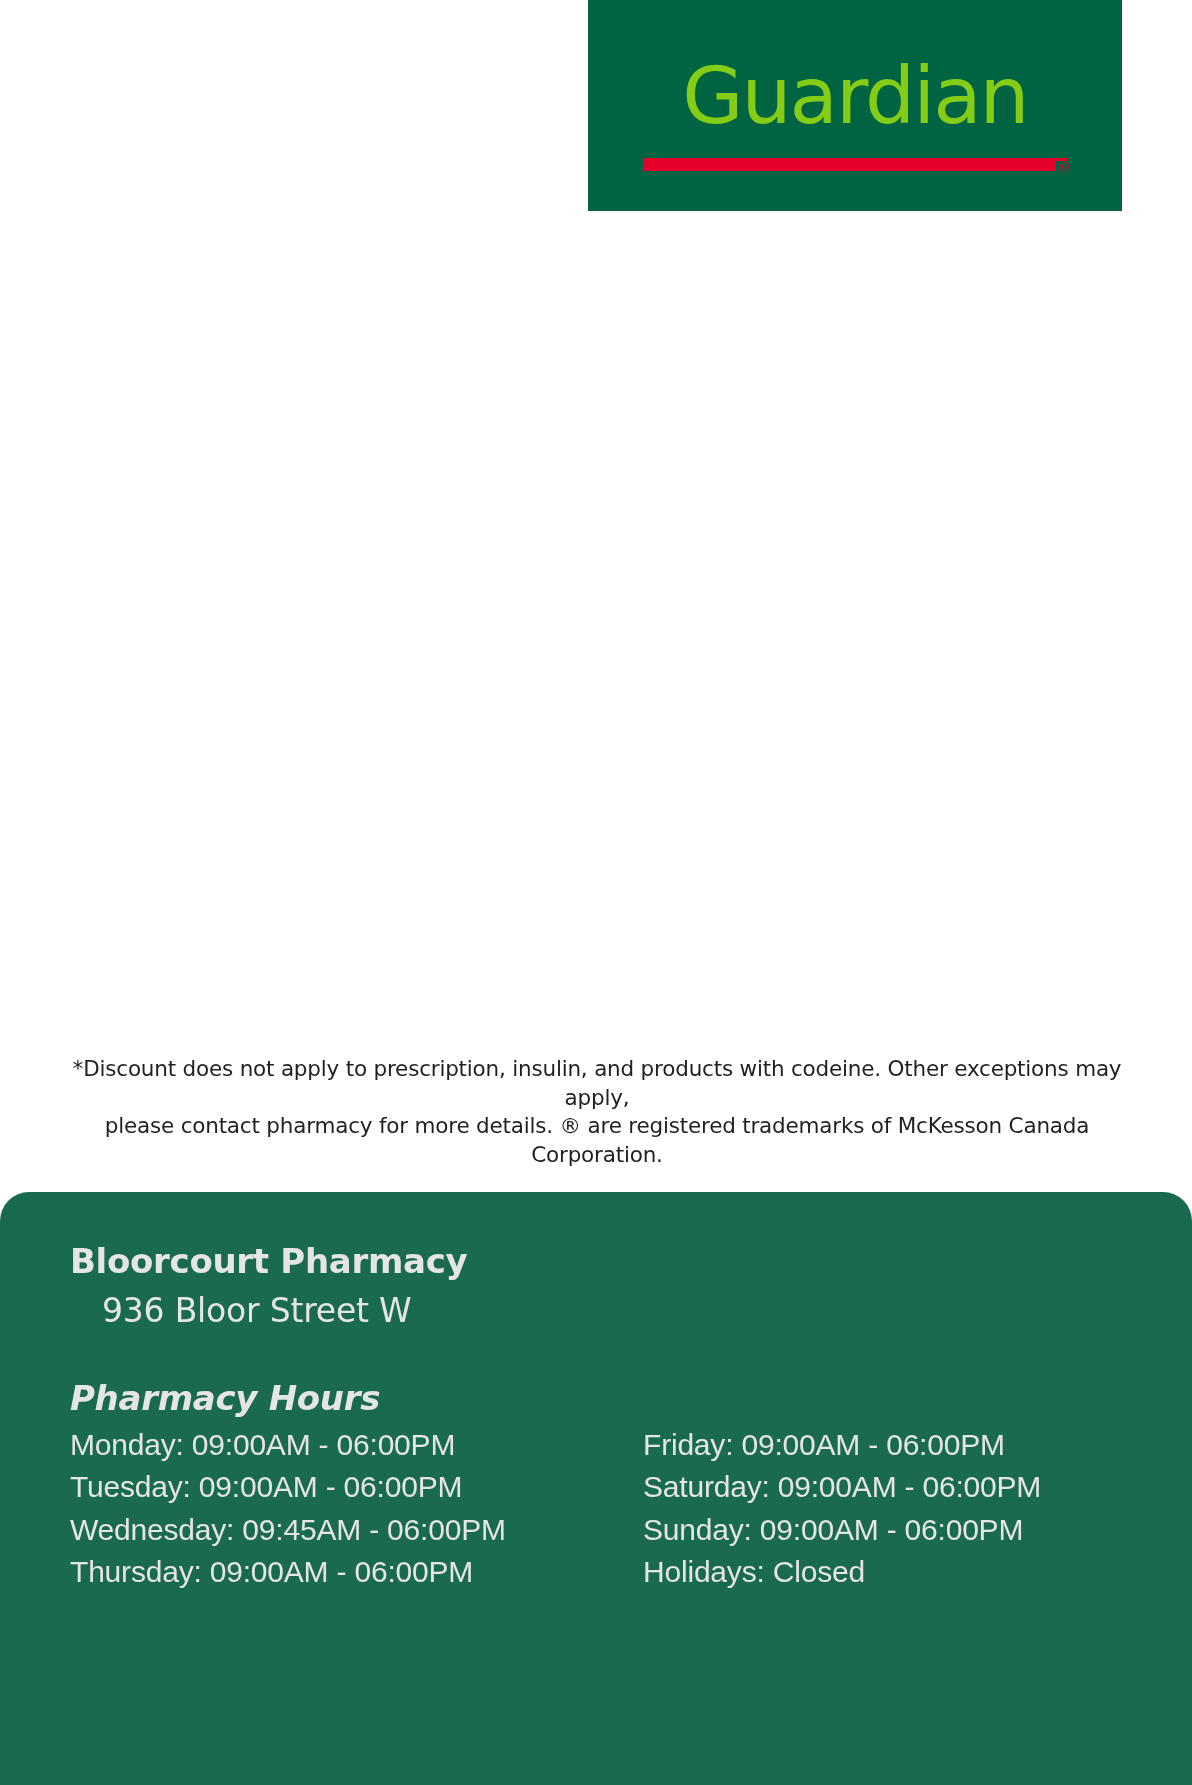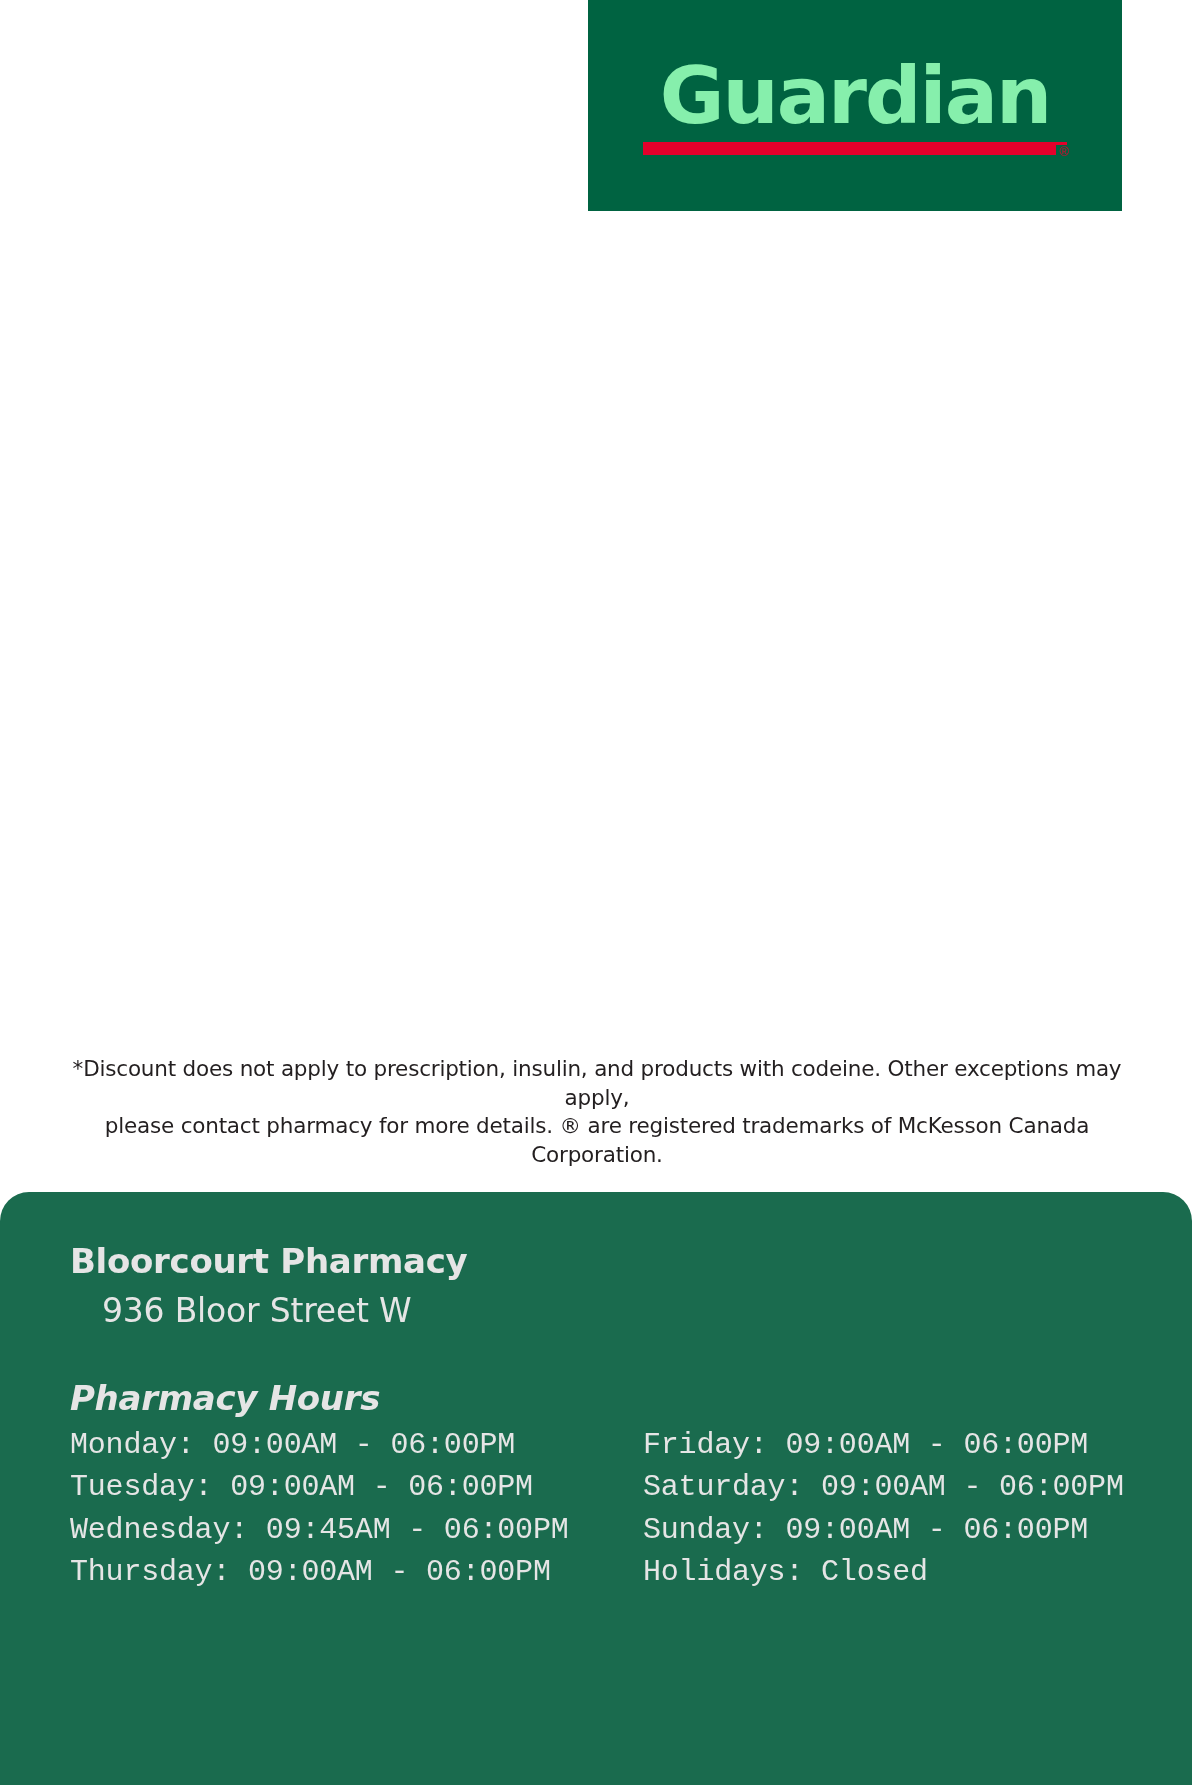--- a/index.html
+++ b/index.html
@@ -22,27 +22,27 @@
     top: 0;
     width: 534px;
     height: 211px;
     background: #006341;
     display: flex;
     flex-direction: column;
     align-items: center;
     justify-content: center;
   }
   .logo-wordmark {
-    color: #86efac;
+    color: #84cc16;
     font-family: "DejaVu Sans", sans-serif;
-    font-weight: bold;
+    font-weight: normal;
     font-size: 79px;
     letter-spacing: -2px;
     line-height: 1;
-    margin: 0;
+    margin: 16px;
     padding: 0 0 6px 0;
     -webkit-font-smoothing: antialiased;
   }
   .logo-underline {
     width: 424px;
     height: 13px;
     background: #e4002b;
     position: relative;
   }
   .logo-reg {
@@ -107,21 +107,21 @@
     font-size: 34px;
     margin: 42px 0 6px 0;
     letter-spacing: -0.3px;
     font-style: italic;
   }
   .hours-cols {
     display: flex;
     flex-direction: row;
   }
   .hours-col {
-    font-family: Liberation Mono, monospace;
+    font-family: Liberation Sans, sans-serif;
     font-size: 30px;
     line-height: 1.42;
     letter-spacing: -0.2px;
   }
   .hours-col.left { width: 573px; }
   .hours-row { display: block; white-space: nowrap; }
 </style>
 </head>
 <body>
 

